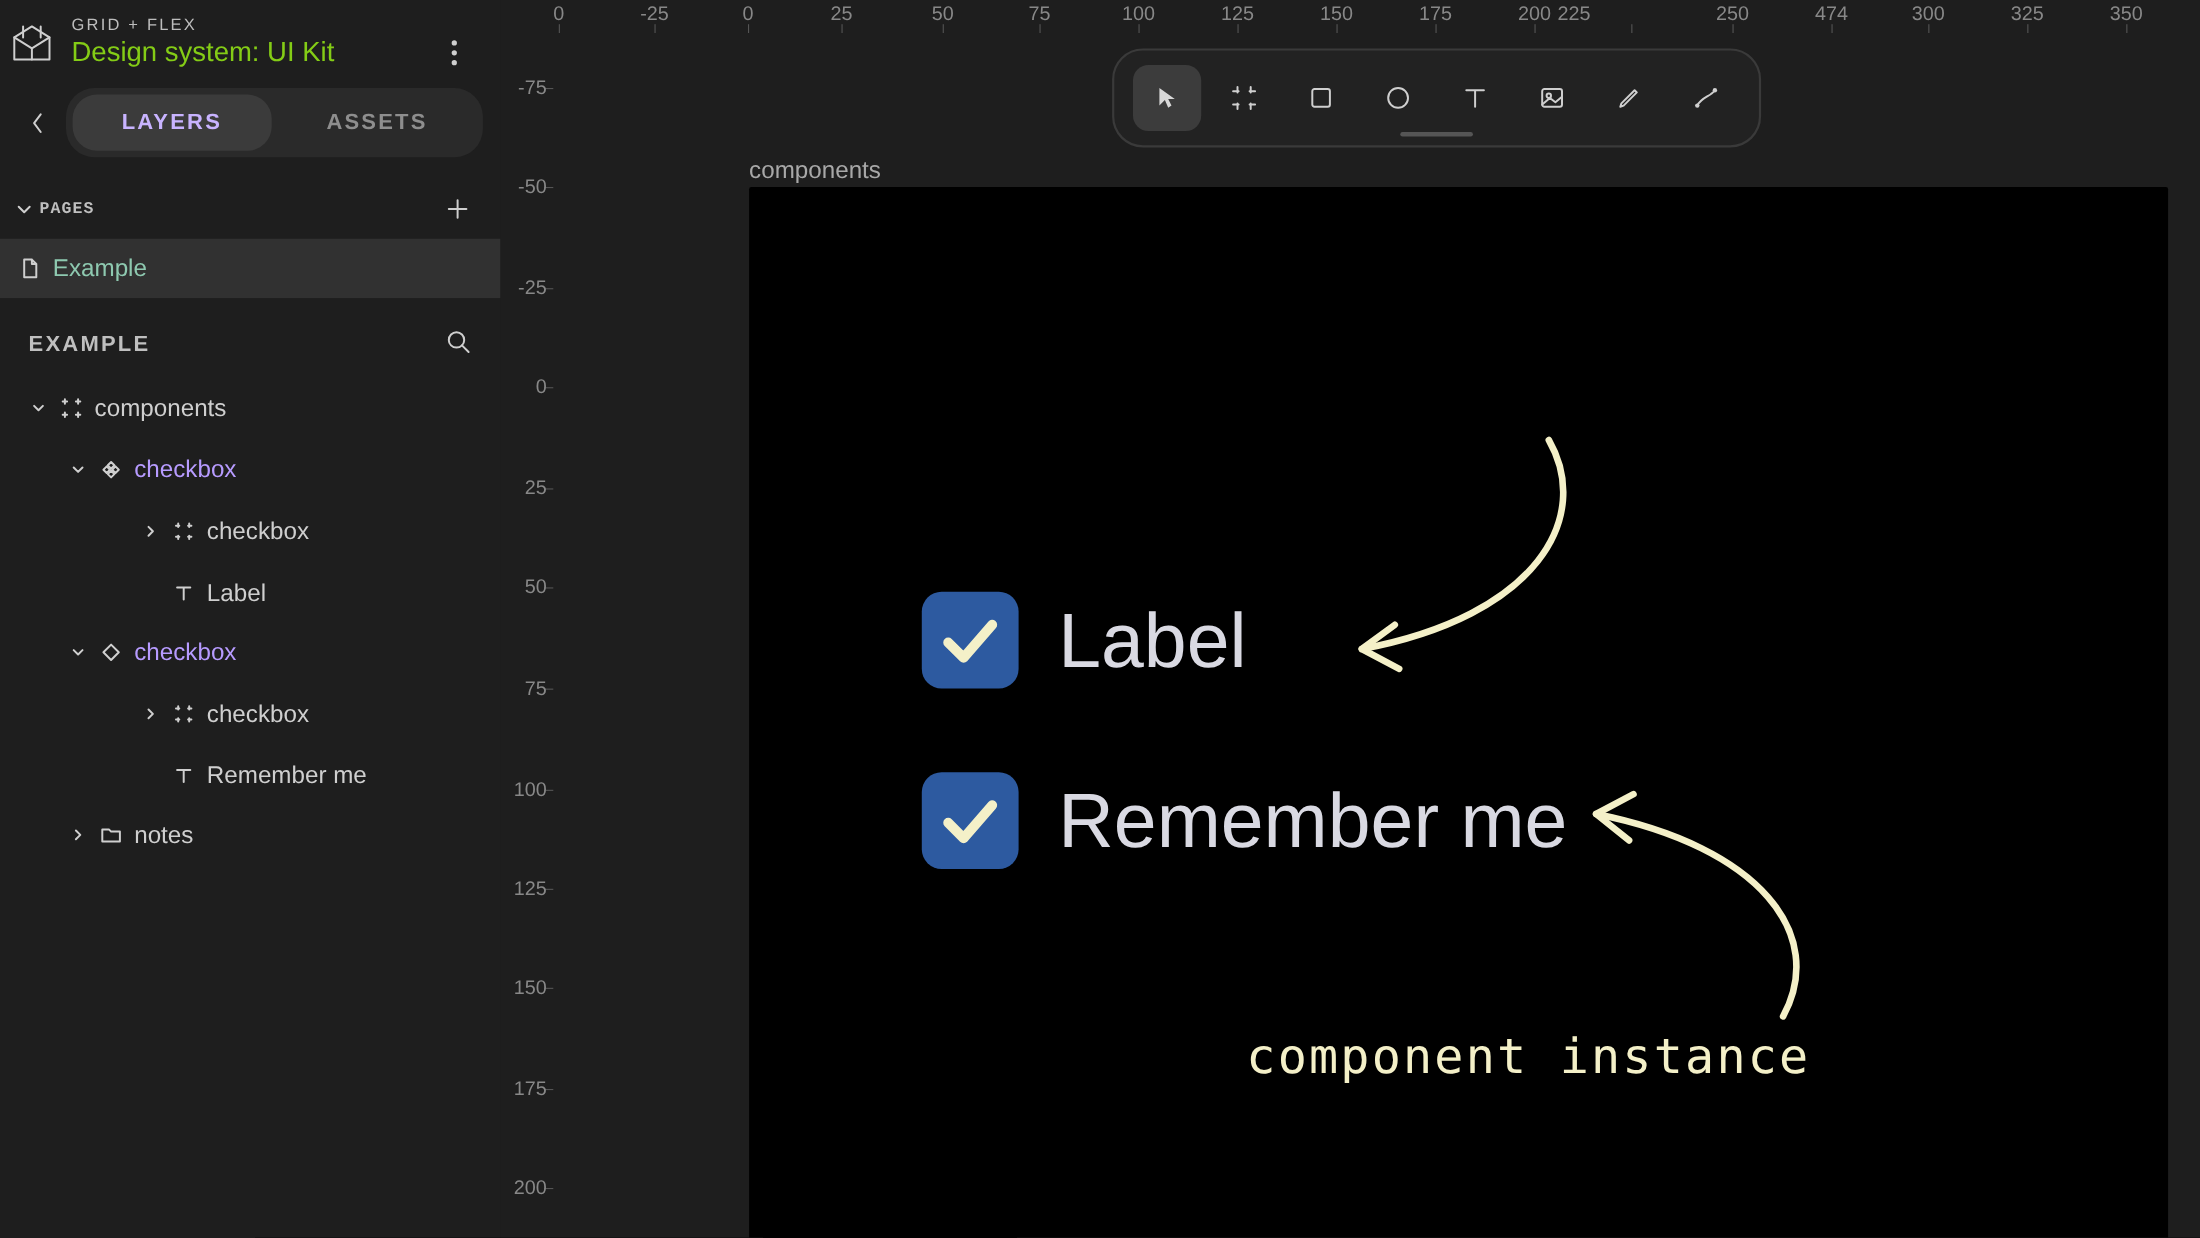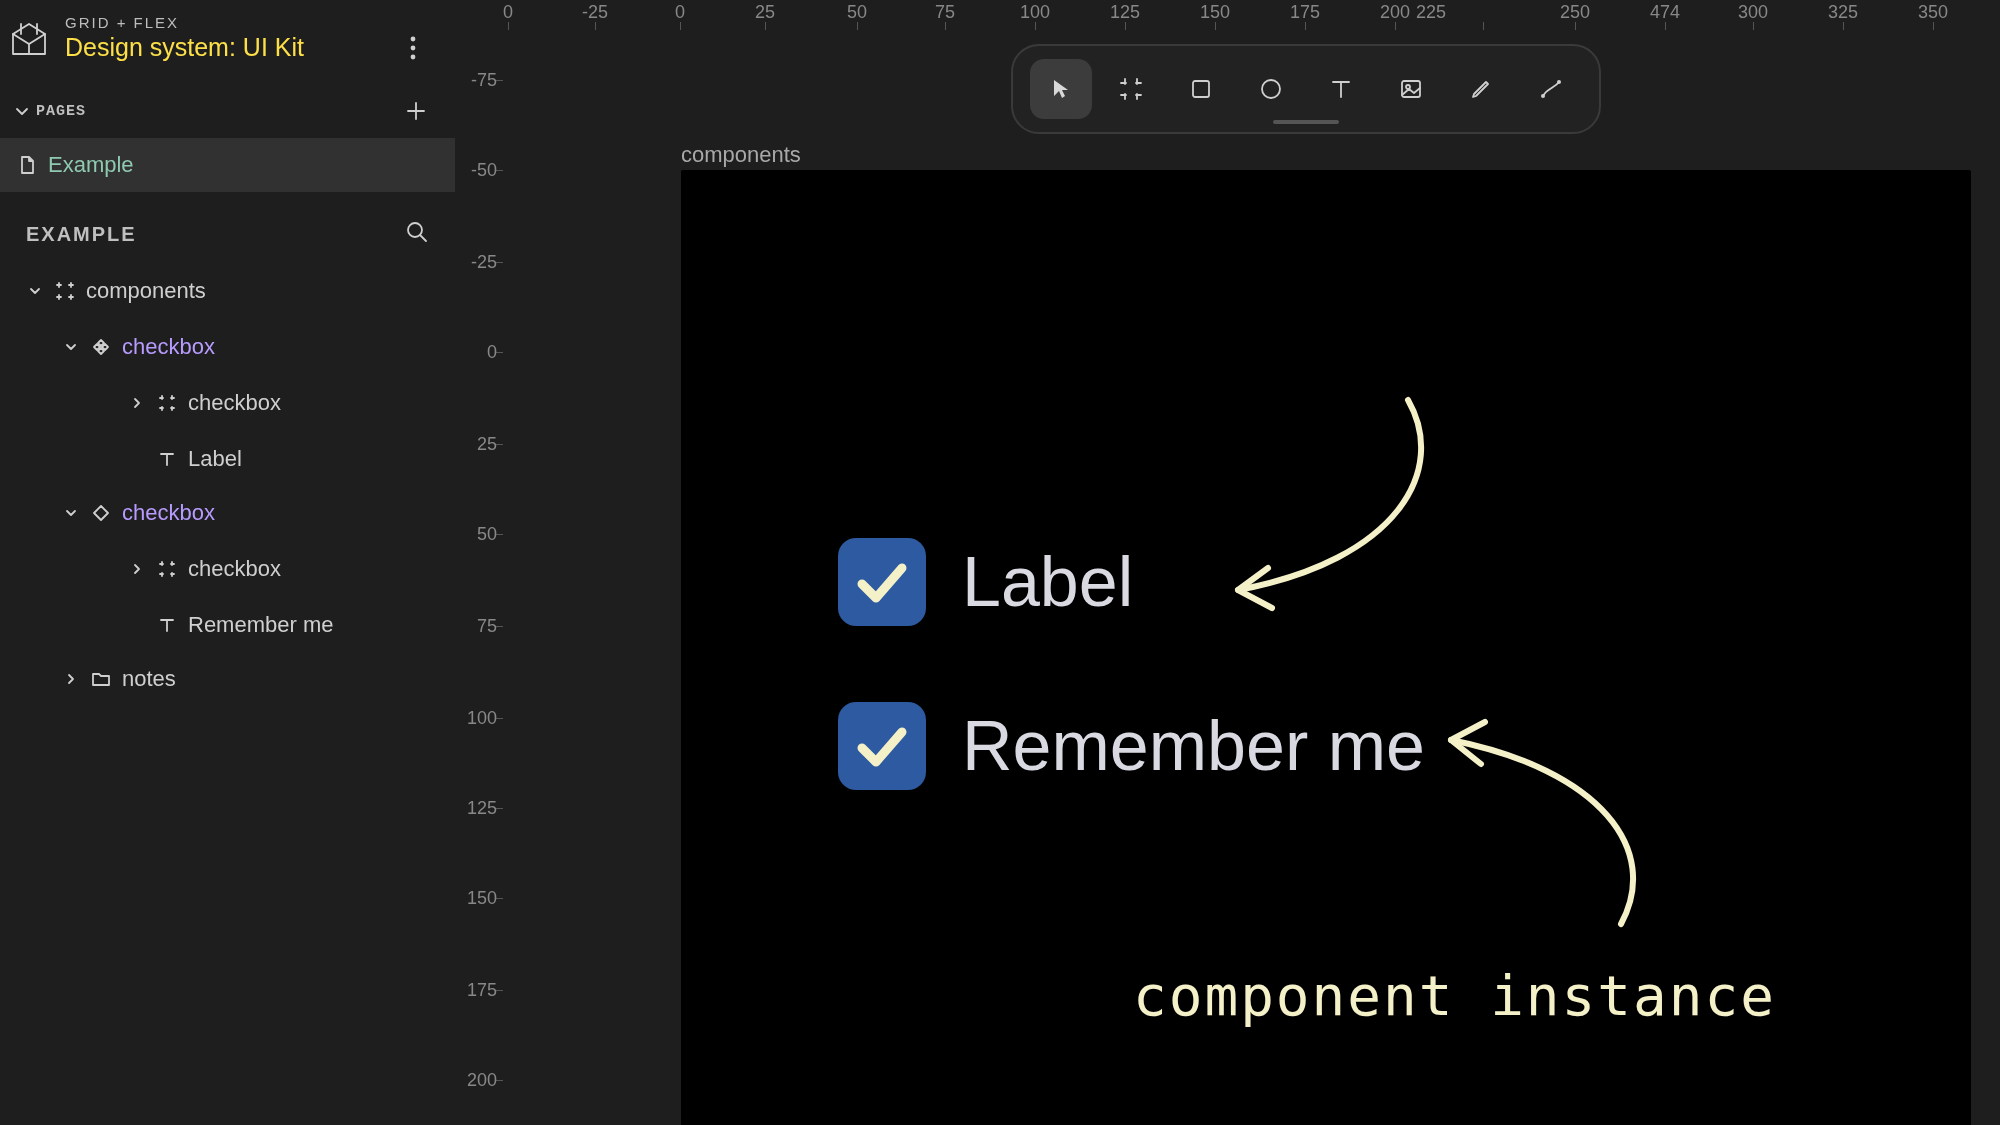--- a/index.html
+++ b/index.html
@@ -5,21 +5,21 @@
   * { box-sizing: border-box; margin: 0; padding: 0; font-family: -apple-system, BlinkMacSystemFont, "Segoe UI", sans-serif; }
   html, body { width: 2000px; height: 1125px; background: #1a1a1a; color: #e0e0e0; overflow: hidden; }
   .app { display: flex; height: 100%; }
 
   
   .sidebar { width: 455px; background: #1e1e1e; display: flex; flex-direction: column; position: relative; }
   .sb-header { display: flex; align-items: center; padding: 14px 16px 8px 7px; gap: 14px; position: relative; }
   .logo-box { width: 44px; height: 44px; display:flex; align-items:center; justify-content:center; }
   .app-titles { display:flex; flex-direction:column; gap:2px; }
   .app-eyebrow { font-size: 15px; letter-spacing: 2px; color:#bdbdbd; font-weight:500; }
-  .app-title { font-size: 25px; color:#fde047; font-weight:400; }
+  .app-title { font-size: 25px; color:#84cc16; font-weight:400; }
   .more-btn { position:absolute; right:22px; top:28px; width:40px; height:40px; display:flex; align-items:center; justify-content:center; border-radius:8px; }
 
   .tab-row { display:flex; align-items:center; padding: 10px 16px 6px 16px; gap:8px; }
   .back-chev { width:36px; height:40px; display:flex; align-items:center; justify-content:center; }
   .tabs-pill { flex:1; display:flex; background:#2a2a2a; border-radius:26px; padding:6px; gap:6px; }
   .tab { flex:1; text-align:center; padding:14px 0; border-radius:22px; font-size:20px; letter-spacing:2px; font-weight:600; color:#8e8e8e; }
   .tab.active { background:#3b3b3b; color:#c8b3ff; }
 
   .section-row { display:flex; align-items:center; justify-content:space-between; padding: 26px 24px 12px 14px; }
   .section-left { display:flex; align-items:center; gap:6px; }
@@ -60,21 +60,21 @@
   .toolbar { position:absolute; top:14px; left:508px; width:590px; height:90px; border:2px solid #3a3a3a; border-radius:28px; background:#222; display:flex; align-items:center; justify-content:center; gap:8px; padding:0 16px; }
   .tool-btn { width:62px; height:60px; border-radius:14px; display:flex; align-items:center; justify-content:center; }
   .tool-btn.active { background:#3c3c3c; }
   .tool-handle { position:absolute; bottom:8px; left:50%; transform:translateX(-50%); width:66px; height:4px; background:#555; border-radius:2px; }
 
   .frame-label { position:absolute; font-size:22px; color:#a8a8a8; font-weight:400; }
   .artboard { position:absolute; background:#000; border-radius:2px; }
 
   .canvas-text { font-family: ui-monospace, "SF Mono", Menlo, monospace; color:#f4f0c8; font-weight:400; }
   .ann-main { position:absolute; font-size:56px; letter-spacing:2px; }
-  .ann-inst { position:absolute; font-size:56px; letter-spacing:2px;margin-top:28px; }
+  .ann-inst { position:absolute; font-size:44px; letter-spacing:2px; }
 
   .cbx { position:absolute; display:flex; align-items:center; gap:36px; }
   .cbx-box { width:88px; height:88px; background:#2d5aa0; border-radius:18px; display:flex; align-items:center; justify-content:center; }
   .cbx-label { font-size:70px; color:#d9d9e2; font-weight:400; }
 
   .arrow-svg { position:absolute; overflow:visible; }
 
   
   .ico { stroke:#cfcfcf; stroke-width:1.8; fill:none; stroke-linecap:round; stroke-linejoin:round; }
 </style>
@@ -104,20 +104,31 @@
         <svg width="6" height="24" viewBox="0 0 6 24">
             <g fill="#cfcfcf">
               <circle cx="3" cy="3" r="2.4"></circle>
               <circle cx="3" cy="12" r="2.4"></circle>
               <circle cx="3" cy="21" r="2.4"></circle>
             </g>
           </svg>
       </div>
     </div>
 
+    <div class="tab-row">
+      <div class="back-chev">
+        <svg width="14" height="22" viewBox="0 0 14 22">
+            <path class="ico" d="M10 3 L4 11 L10 19"></path>
+          </svg>
+      </div>
+      <div class="tabs-pill">
+        <div class="tab active">LAYERS</div>
+        <div class="tab">ASSETS</div>
+      </div>
+    </div>
 
     <div class="section-row">
       <div class="section-left">
         <svg width="16" height="16" viewBox="0 0 16 16">
             <path class="ico" d="M3 6 L8 11 L13 6"></path>
           </svg>
         <span class="section-label">PAGES</span>
       </div>
       <div class="add-btn">
         <svg width="22" height="22" viewBox="0 0 22 22">

